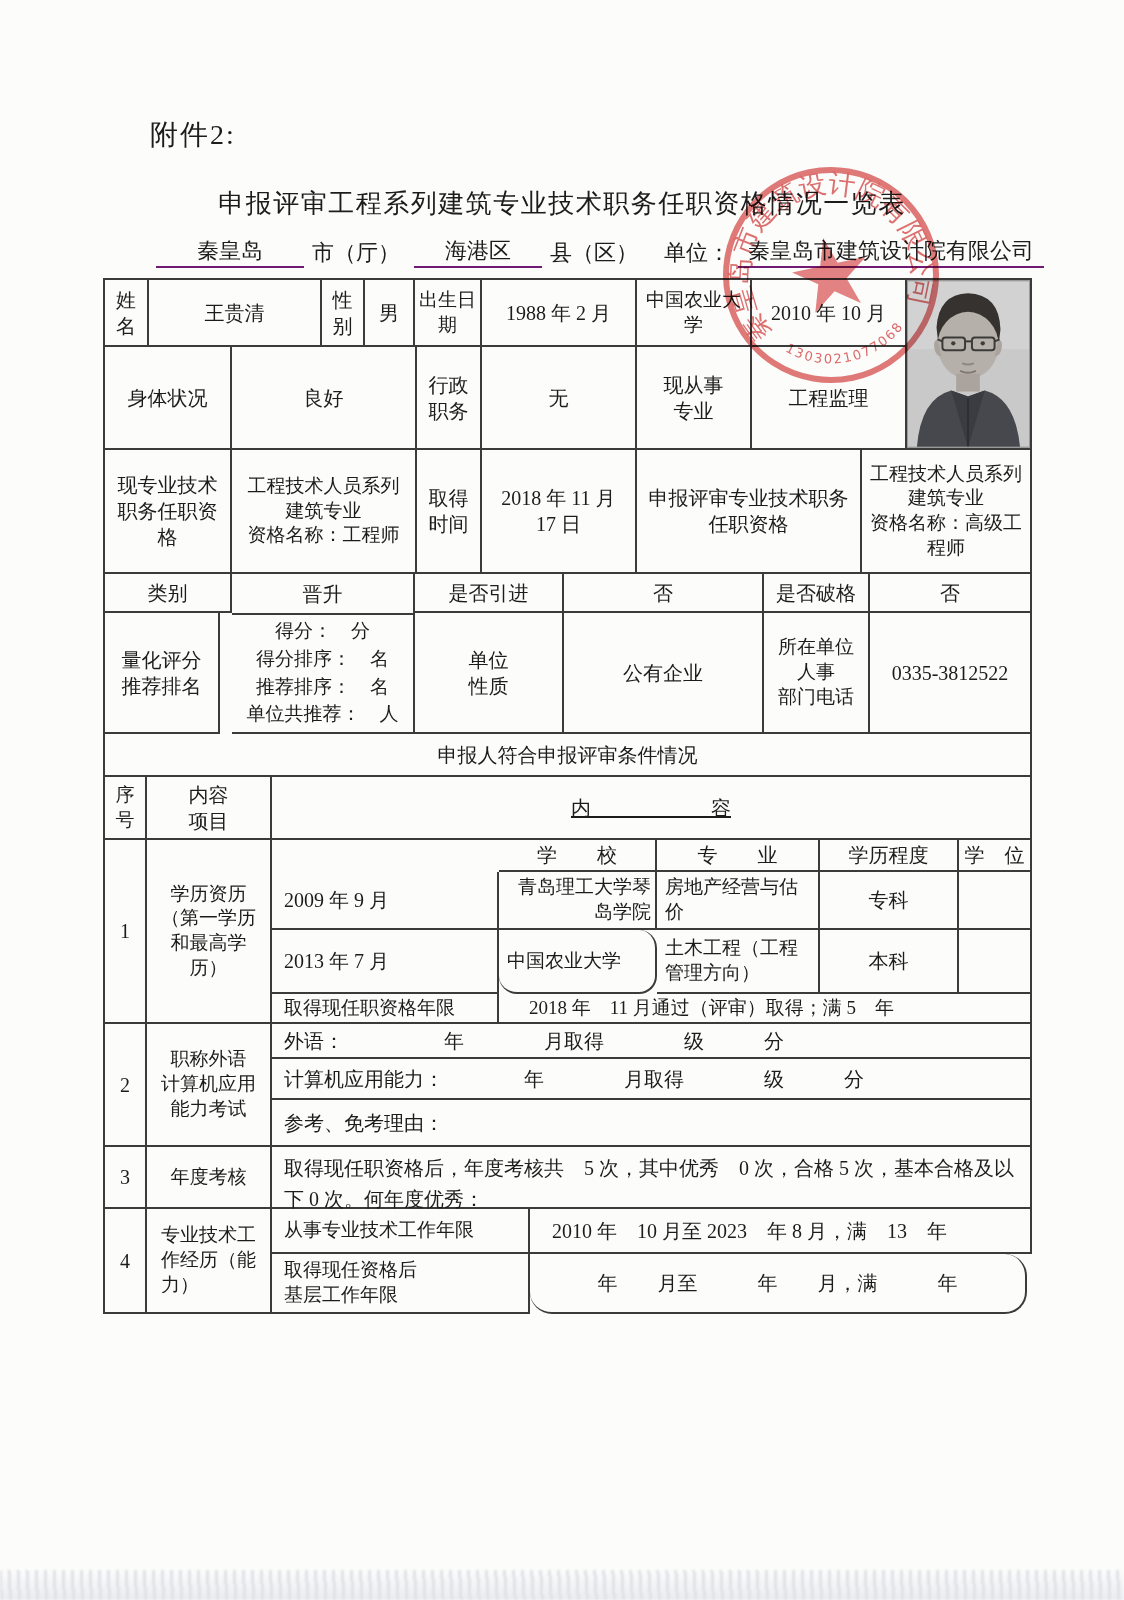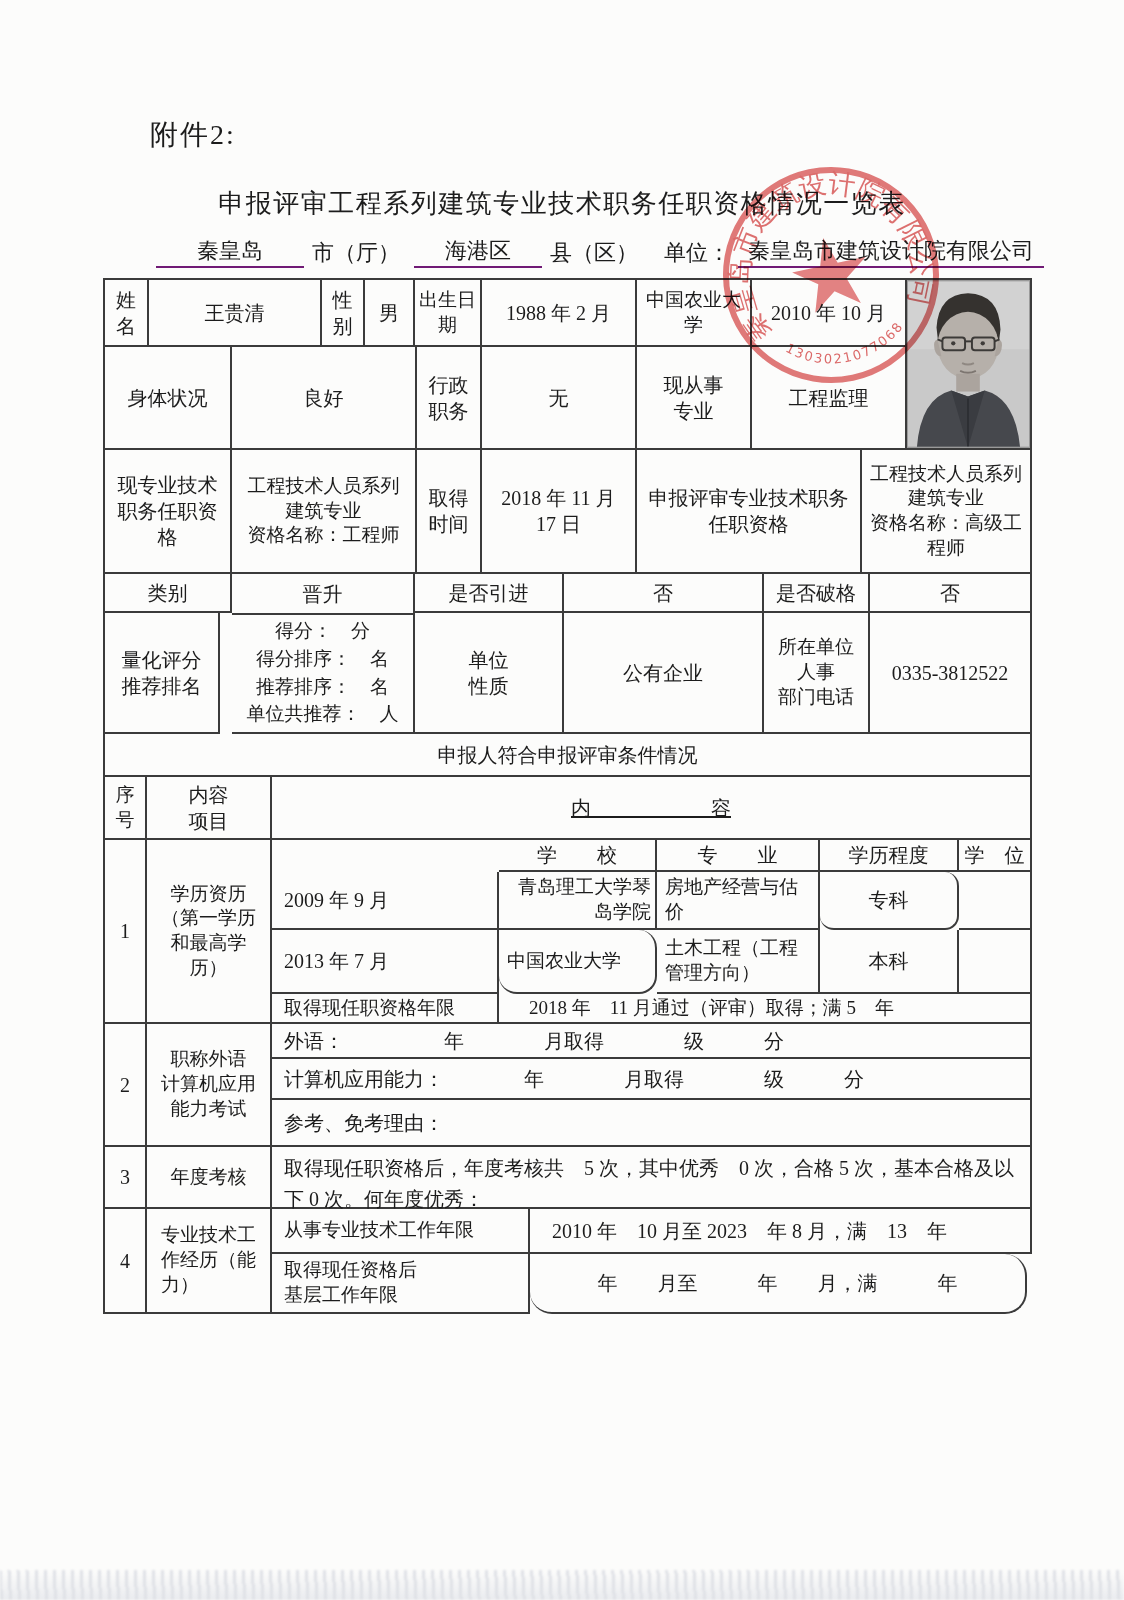--- a/index.html
+++ b/index.html
@@ -150,21 +150,21 @@
 历）</div>
 
   <div class="cell" style="left:394px;top:560px;width:158px;height:32px;">学　　校</div>
   <div class="cell" style="left:552px;top:560px;width:163px;height:32px;">专　　业</div>
   <div class="cell" style="left:715px;top:560px;width:139px;height:32px;">学历程度</div>
   <div class="cell" style="left:854px;top:560px;width:73px;height:32px;">学　位</div>
 
   <div class="cell l" style="left:167px;top:592px;width:227px;height:58px;">2009 年 9 月</div>
   <div class="cell l sm" style="left:394px;top:592px;width:158px;height:58px;padding-left:8px;text-align:right;">青岛理工大学琴岛学院</div>
   <div class="cell l sm" style="left:552px;top:592px;width:163px;height:58px;padding-left:8px;">房地产经营与估价</div>
-  <div class="cell" style="left:715px;top:592px;width:139px;height:58px;border-radius:14px;">专科</div>
+  <div class="cell" style="left:715px;top:592px;width:139px;height:58px;">专科</div>
   <div class="cell" style="left:854px;top:592px;width:73px;height:58px;"></div>
 
   <div class="cell l" style="left:167px;top:650px;width:227px;height:64px;">2013 年 7 月</div>
   <div class="cell l sm" style="left:394px;top:650px;width:158px;height:64px;padding-left:8px;border-radius:18px;">中国农业大学</div>
   <div class="cell l sm" style="left:552px;top:650px;width:163px;height:64px;padding-left:8px;">土木工程（工程管理方向）</div>
   <div class="cell" style="left:715px;top:650px;width:139px;height:64px;">本科</div>
   <div class="cell" style="left:854px;top:650px;width:73px;height:64px;"></div>
 
   <div class="cell l sm" style="left:167px;top:714px;width:227px;height:30px;">取得现任职资格年限</div>
   <div class="cell l sm" style="left:394px;top:714px;width:533px;height:30px;padding-left:30px;">2018 年　11 月通过（评审）取得；满 5　年</div>

